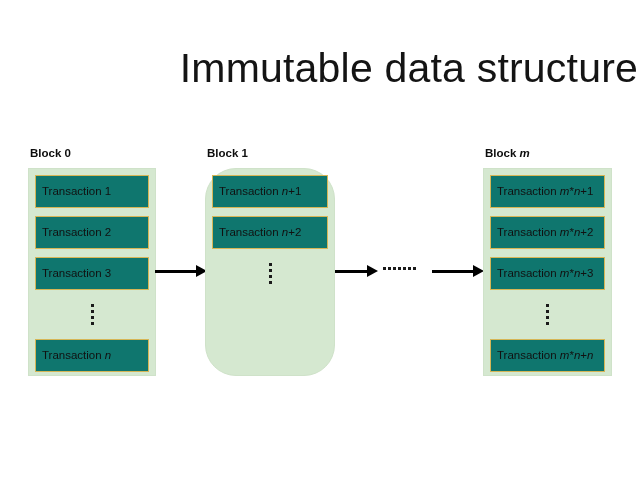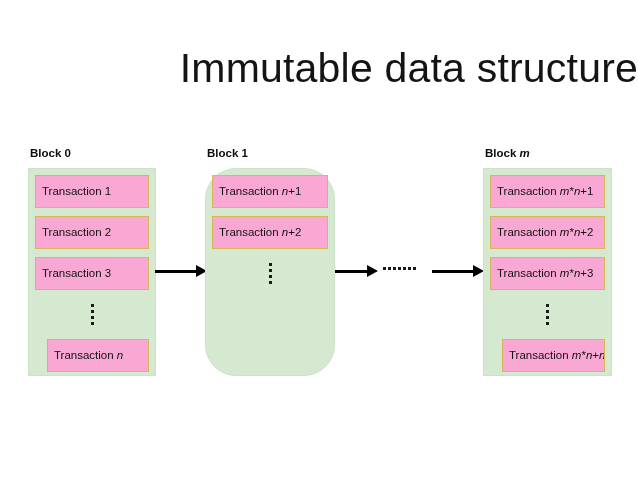--- a/index.html
+++ b/index.html
@@ -62,33 +62,33 @@
     top: 22px;
     left: 0;
     background: #d5e8d0;
     border: 1px solid #cfe2c9;
     box-sizing: border-box;
     height: 208px;
     padding: 6px;
   }
 
   .tx-row {
-    background: #f9a8d4;
+    background: #0f766e;
     border: 1px solid #d6b656;
     box-sizing: border-box;
     height: 33px;
     line-height: 31px;
     margin-bottom: 8px;
     padding-left: 6px;
     font-size: 11.5px;
     color: #111111;
     white-space: nowrap;
     overflow: hidden;
   }
-  .tx-row:last-child { margin-bottom: 0; margin-left: 12px; }
+  .tx-row:last-child { margin-bottom: 0; }
   .tx-row .ital { font-style: italic; }
 
   
   .vdots {
     height: 33px;
     margin-bottom: 8px;
     display: flex;
     flex-direction: column;
     align-items: center;
     justify-content: center;

